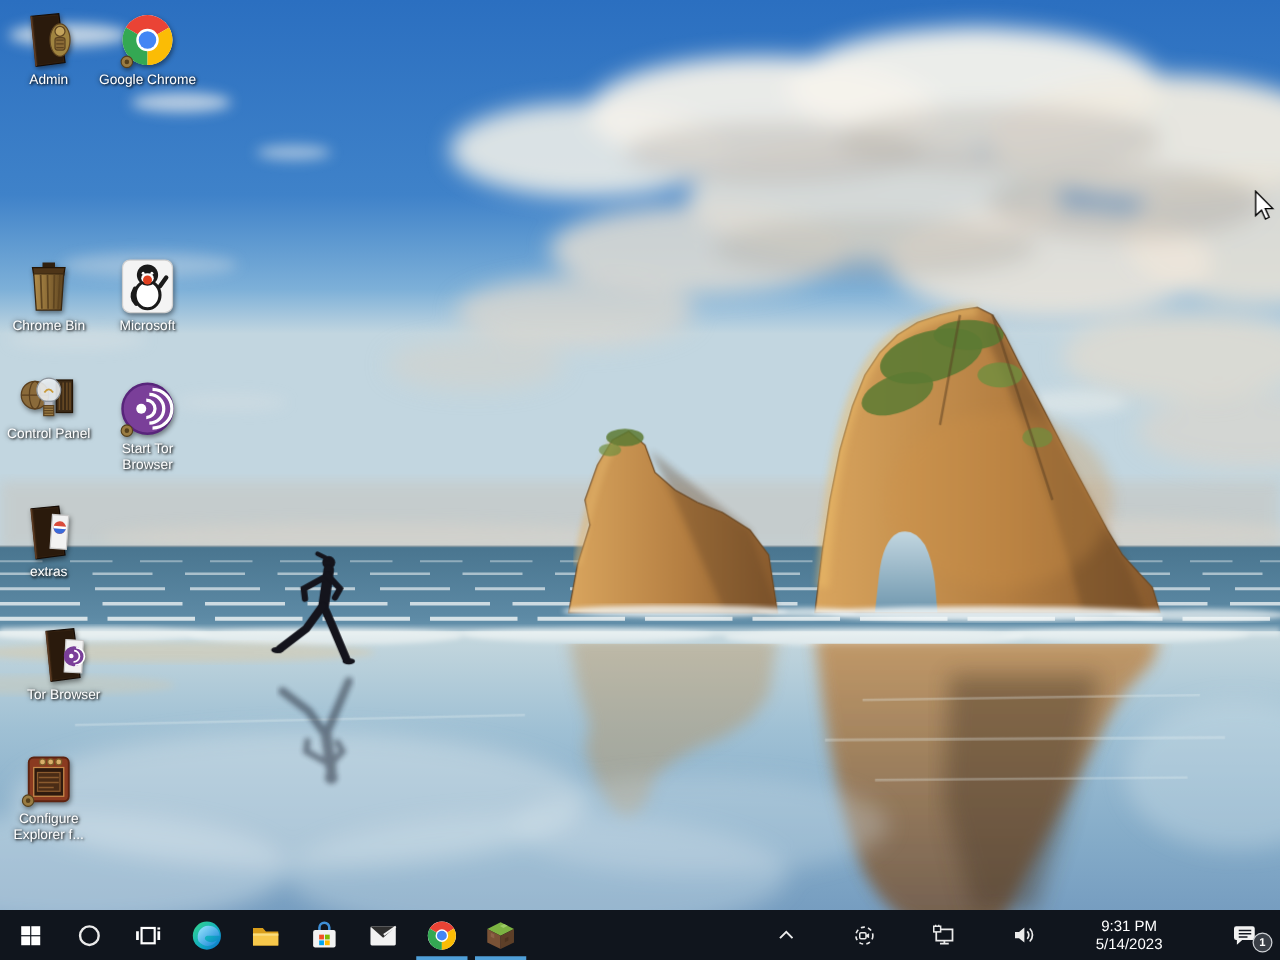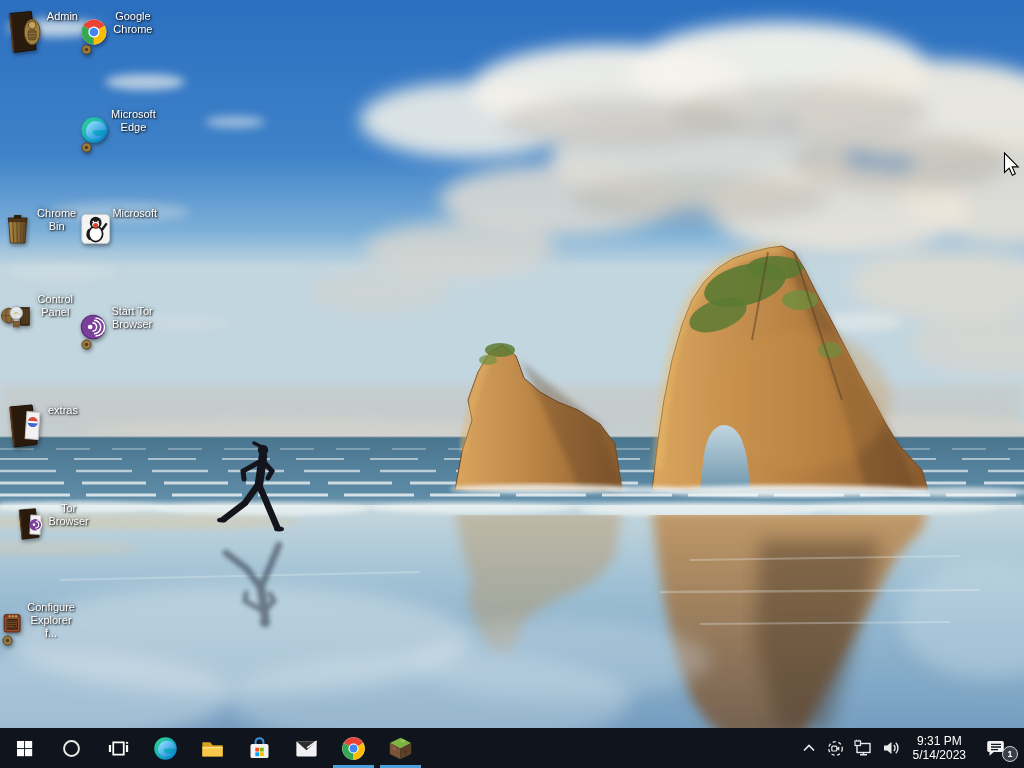--- a/index.html
+++ b/index.html
@@ -1,30 +1,30 @@
 <!DOCTYPE html>
 <html><head>
 <meta charset="utf-8">
 <style>
   html,body{margin:0;padding:0;}
   body{width:1024px;height:768px;overflow:hidden;position:relative;
        font-family:"Liberation Sans",sans-serif;background:#000;user-select:none;}
   
   .desktop{position:absolute;left:0;top:0;width:1024px;height:728px;}
   .wall{position:absolute;left:0;top:0;}
-  .dicon{position:absolute;width:78px;display:flex;flex-direction:row;align-items:flex-start;cursor:default;}
+  .dicon{position:absolute;width:78px;display:flex;flex-direction:column;align-items:center;cursor:default;}
   .dicon .art{width:48px;height:48px;filter:drop-shadow(1px 2px 2px rgba(0,0,0,.45));}
   .dicon .lbl{margin-top:2px;font-size:11px;line-height:13px;color:#fff;text-align:center;
               text-shadow:1px 1px 2px rgba(0,0,0,.95),0 0 4px rgba(0,0,0,.6);max-width:78px;}
   
   .taskbar{position:absolute;left:0;bottom:0;width:1024px;height:40px;background:#10151d;
            display:flex;align-items:stretch;z-index:20;}
   .tb-btn{width:47px;display:flex;align-items:center;justify-content:center;position:relative;}
   .tb-btn.active::after{content:"";position:absolute;left:3px;right:3px;bottom:0;height:3px;background:#4f9fd8;}
-  .tray{margin-left:auto;display:flex;align-items:center;padding-right:6px;}
+  .tray{margin-left:auto;display:flex;align-items:center;padding-right:6px;gap:36px;}
   .tray-btn{height:40px;display:flex;align-items:center;justify-content:center;padding:0 5px;position:relative;}
   .clock{color:#fff;font-size:12px;line-height:14px;text-align:center;padding:0 8px;white-space:nowrap;}
   .badge{position:absolute;right:0px;bottom:6px;width:14px;height:14px;border-radius:50%;
          background:#3a3f47;border:1px solid #cfd2d6;color:#fff;font-size:9px;line-height:14px;
          text-align:center;font-weight:bold;}
   
   .cursor{position:absolute;left:1003px;top:152px;z-index:50;pointer-events:none;}
 </style>
 </head>
 <body>
@@ -414,27 +414,20 @@
       </svg>
     <span class="lbl">Admin</span>
   </div>
   <div class="dicon" style="left:79px;top:8px">
     <svg class="art">
         <use href="#sym-chrome"></use>
       <use href="#sym-badge" x="2" y="36" width="11" height="11"></use>
       </svg>
     <span class="lbl">Google Chrome</span>
   </div>
-  <div class="dicon" style="left:79px;top:106px">
-    <svg class="art">
-        <use href="#sym-edge"></use>
-      <use href="#sym-badge" x="2" y="36" width="11" height="11"></use>
-      </svg>
-    <span class="lbl">Microsoft Edge</span>
-  </div>
   <div class="dicon" style="left:0px;top:205px">
     <svg class="art">
         <use href="#sym-recycle"></use>
       </svg>
     <span class="lbl">Chrome Bin</span>
   </div>
   <div class="dicon" style="left:79px;top:205px">
     <svg class="art">
         <use href="#sym-minecraftpenguin"></use>
       </svg>

